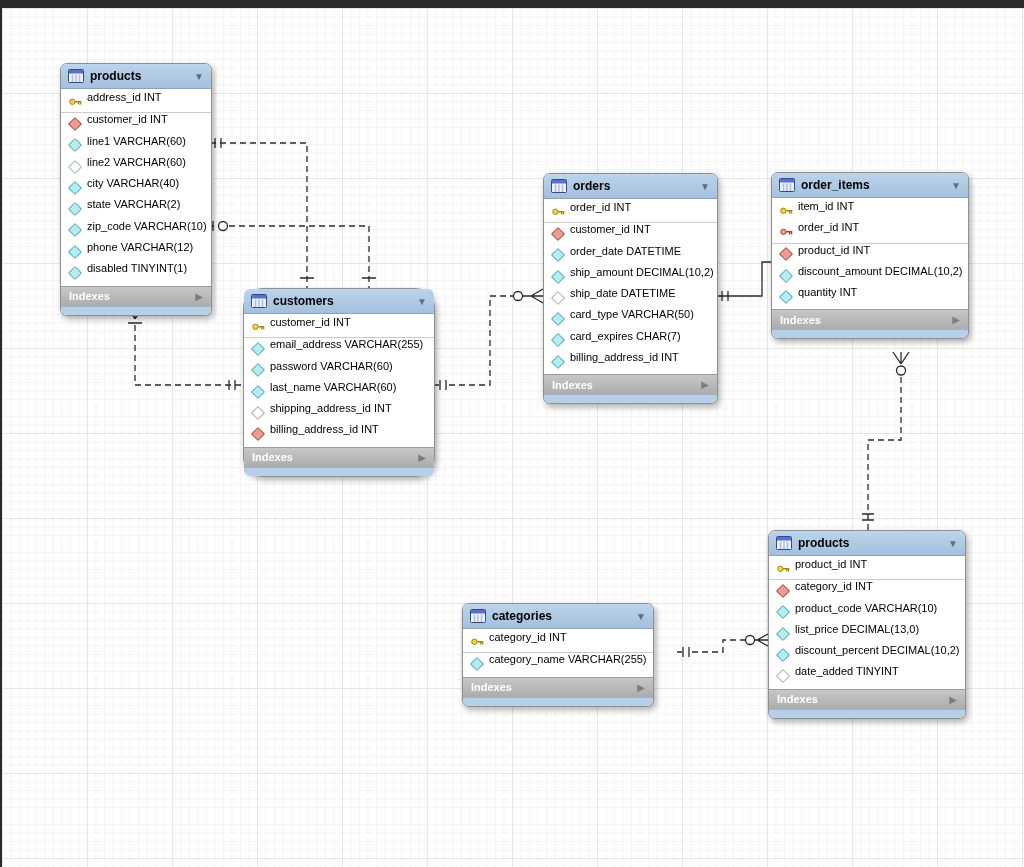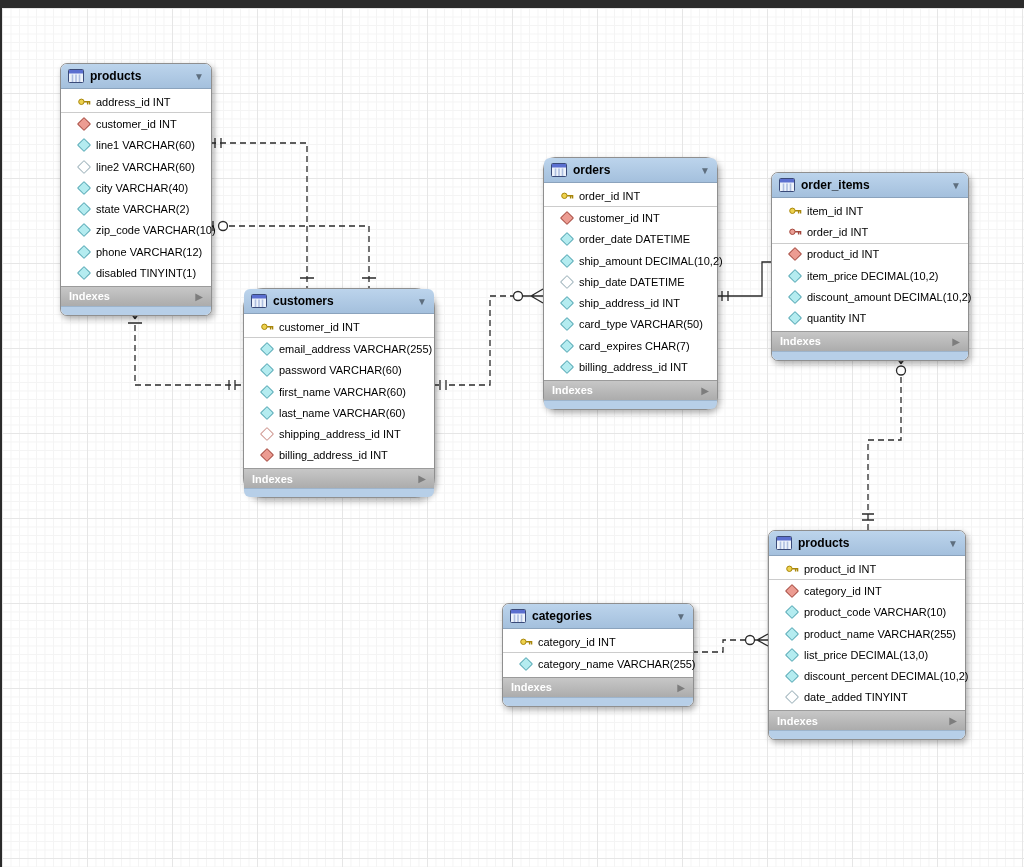--- a/index.html
+++ b/index.html
@@ -28,36 +28,36 @@
   .db-table{
     position:absolute;z-index:2;
     border:1px solid #8f8f8f;border-radius:7px;
     background:#ffffff;
     box-shadow:2px 3px 6px rgba(0,0,0,0.32);
     font-size:11px;color:#000;
   }
   
   .t-addresses  {left:58px; top:55px; width:150px;}
   .t-customers  {left:241px;top:280px;width:190px;border-radius:20px;}
-  .t-orders     {left:541px;top:149px;width:173px;border-radius:12px;}
+  .t-orders     {left:541px;top:165px;width:173px;}
   .t-order_items{left:769px;top:164px;width:196px;}
   .t-products   {left:766px;top:522px;width:196px;}
-  .t-categories {left:500px;top:595px;width:190px;}
+  .t-categories {left:460px;top:595px;width:190px;}
 
   .tbl-header{
     height:24px;display:flex;align-items:center;gap:6px;padding:0 7px;
     background:linear-gradient(180deg,#bcd4ec 0%,#a4c0dd 100%);
     border-bottom:1px solid #8ba3bd;
     border-radius:6px 6px 0 0;
   }
   .tbl-title{font-weight:bold;font-size:12px;flex:0 1 auto;white-space:nowrap;}
   .tbl-collapse{margin-left:auto;color:#5e6e7e;font-size:10px;cursor:pointer;}
   .tbl-icon svg{display:block;}
   .tbl-body{padding:2px 0;}
-  .col-row{display:flex;align-items:center;gap:5px;height:21.3px;padding:0 16px;white-space:nowrap;}
+  .col-row{display:flex;gap:5px;height:21.3px;padding:0 7px;white-space:nowrap;}
   .col-row.pk-sep{border-bottom:1px solid #cccccc;}
   .col-ic{width:14px;flex:0 0 14px;display:flex;align-items:center;justify-content:center;}
   .dia{width:8px;height:8px;transform:rotate(45deg);border:1px solid;border-radius:1px;}
   .dia.col     {background:#b4ecf0;border-color:#58aab6;}
   .dia.colnull {background:#ffffff;border-color:#a2b6be;}
   .dia.fk      {background:#ec9c92;border-color:#a84c42;}
   .dia.fknull  {background:#ffffff;border-color:#cf9790;}
   .tbl-indexes{
     height:19px;display:flex;align-items:center;padding:0 8px;
     background:linear-gradient(180deg,#c7c7c7 0%,#acacac 100%);
@@ -228,26 +228,20 @@
         <div class="col-row">
           <span class="col-ic">
             <span class="dia col"></span>
           </span>
           <span>password VARCHAR(60)</span>
         </div>
         <div class="col-row">
           <span class="col-ic">
             <span class="dia col"></span>
           </span>
-          <span>first_name VARCHAR(60)</span>
-        </div>
-        <div class="col-row">
-          <span class="col-ic">
-            <span class="dia col"></span>
-          </span>
           <span>last_name VARCHAR(60)</span>
         </div>
         <div class="col-row">
           <span class="col-ic">
             <span class="dia fknull"></span>
           </span>
           <span>shipping_address_id INT</span>
         </div>
         <div class="col-row">
           <span class="col-ic">
@@ -300,26 +294,20 @@
           <span class="col-ic">
             <span class="dia col"></span>
           </span>
           <span>ship_amount DECIMAL(10,2)</span>
         </div>
         <div class="col-row">
           <span class="col-ic">
             <span class="dia colnull"></span>
           </span>
           <span>ship_date DATETIME</span>
-        </div>
-        <div class="col-row">
-          <span class="col-ic">
-            <span class="dia col"></span>
-          </span>
-          <span>ship_address_id INT</span>
         </div>
         <div class="col-row">
           <span class="col-ic">
             <span class="dia col"></span>
           </span>
           <span>card_type VARCHAR(50)</span>
         </div>
         <div class="col-row">
           <span class="col-ic">
             <span class="dia col"></span>
@@ -373,26 +361,20 @@
         <div class="col-row">
           <span class="col-ic">
             <span class="dia fk"></span>
           </span>
           <span>product_id INT</span>
         </div>
         <div class="col-row">
           <span class="col-ic">
             <span class="dia col"></span>
           </span>
-          <span>item_price DECIMAL(10,2)</span>
-        </div>
-        <div class="col-row">
-          <span class="col-ic">
-            <span class="dia col"></span>
-          </span>
           <span>discount_amount DECIMAL(10,2)</span>
         </div>
         <div class="col-row">
           <span class="col-ic">
             <span class="dia col"></span>
           </span>
           <span>quantity INT</span>
         </div>
       </div>
       <div class="tbl-indexes">
@@ -432,26 +414,20 @@
         <div class="col-row">
           <span class="col-ic">
             <span class="dia col"></span>
           </span>
           <span>product_code VARCHAR(10)</span>
         </div>
         <div class="col-row">
           <span class="col-ic">
             <span class="dia col"></span>
           </span>
-          <span>product_name VARCHAR(255)</span>
-        </div>
-        <div class="col-row">
-          <span class="col-ic">
-            <span class="dia col"></span>
-          </span>
           <span>list_price DECIMAL(13,0)</span>
         </div>
         <div class="col-row">
           <span class="col-ic">
             <span class="dia col"></span>
           </span>
           <span>discount_percent DECIMAL(10,2)</span>
         </div>
         <div class="col-row">
           <span class="col-ic">

